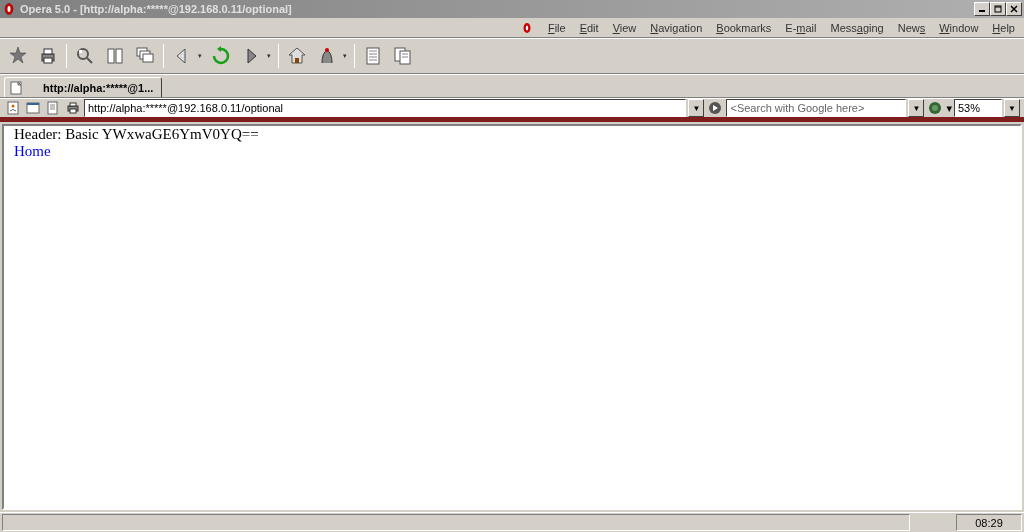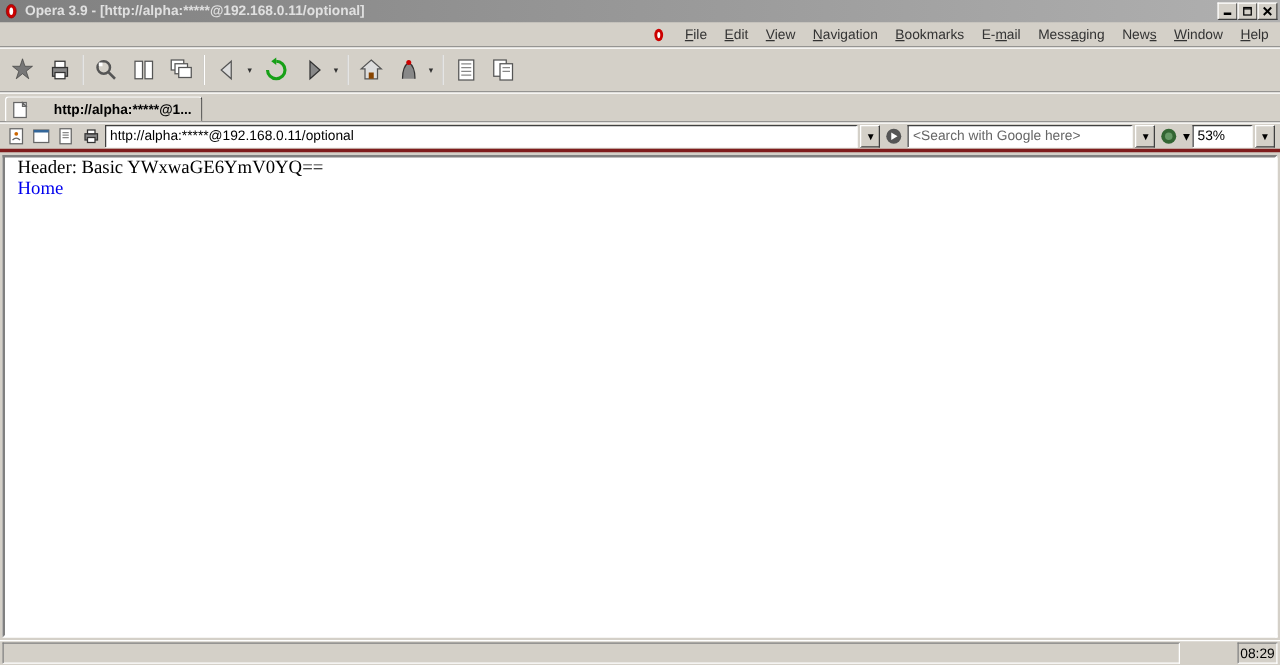--- a/index.html
+++ b/index.html
@@ -107,21 +107,21 @@
   padding: 0 8px 0 4px;
   font-weight: bold;
   gap: 20px;
   min-width: 150px;
 }
 .tab .tab-icon { width: 14px; height: 14px; display: flex; align-items: center; justify-content: center; }
 .addressbar {
   height: 24px;
   background: #d4d0c8;
   border-top: 1px solid #fff;
-  border-bottom: 3px solid #7f1d1d;
+  border-bottom: 5px solid #7f1d1d;
   display: flex;
   align-items: center;
   padding: 0 4px;
   gap: 2px;
 }
 .addressbar .abtn {
   width: 18px; height: 18px;
   display: flex; align-items: center; justify-content: center;
 }
 .url-input {
@@ -212,34 +212,34 @@
   border: 1px solid #808080;
   border-top-color: #808080;
   border-left-color: #808080;
   border-right-color: #fff;
   border-bottom-color: #fff;
   display: flex;
   align-items: center;
   padding: 0 4px;
 }
 .statusbar .panel.main { flex: 1; }
-.statusbar .panel.clock { width: 32px; justify-content: center; margin-left: 46px; }
+.statusbar .panel.clock { width: 66px; justify-content: center; margin-left: 46px; }
 svg { display: block; }
 </style>
 </head>
 <body>
 
 <div class="titlebar">
   <span class="app-icon">
     <svg width="12" height="12" viewBox="0 0 12 12">
         <ellipse cx="6" cy="6" rx="4" ry="5.5" fill="#cc0000" stroke="#800000" stroke-width="0.5"></ellipse>
         <ellipse cx="6" cy="6" rx="1.5" ry="3" fill="#fff"></ellipse>
       </svg>
   </span>
-  <span class="title">Opera 3.9 - [http://alpha:*****@192.168.0.11/optional]</span>
+  <span class="title">Opera 5.0 - [http://alpha:*****@192.168.0.11/optional]</span>
   <div class="winbtns">
     <div class="winbtn">
         <svg width="8" height="8">
           <line x1="1" y1="6" x2="7" y2="6" stroke="#000" stroke-width="2"></line>
         </svg>
       </div>
     <div class="winbtn">
         <svg width="8" height="8">
           <rect x="1" y="1" width="6" height="6" fill="none" stroke="#000" stroke-width="1"></rect>
           <line x1="1" y1="2" x2="7" y2="2" stroke="#000" stroke-width="1"></line>

